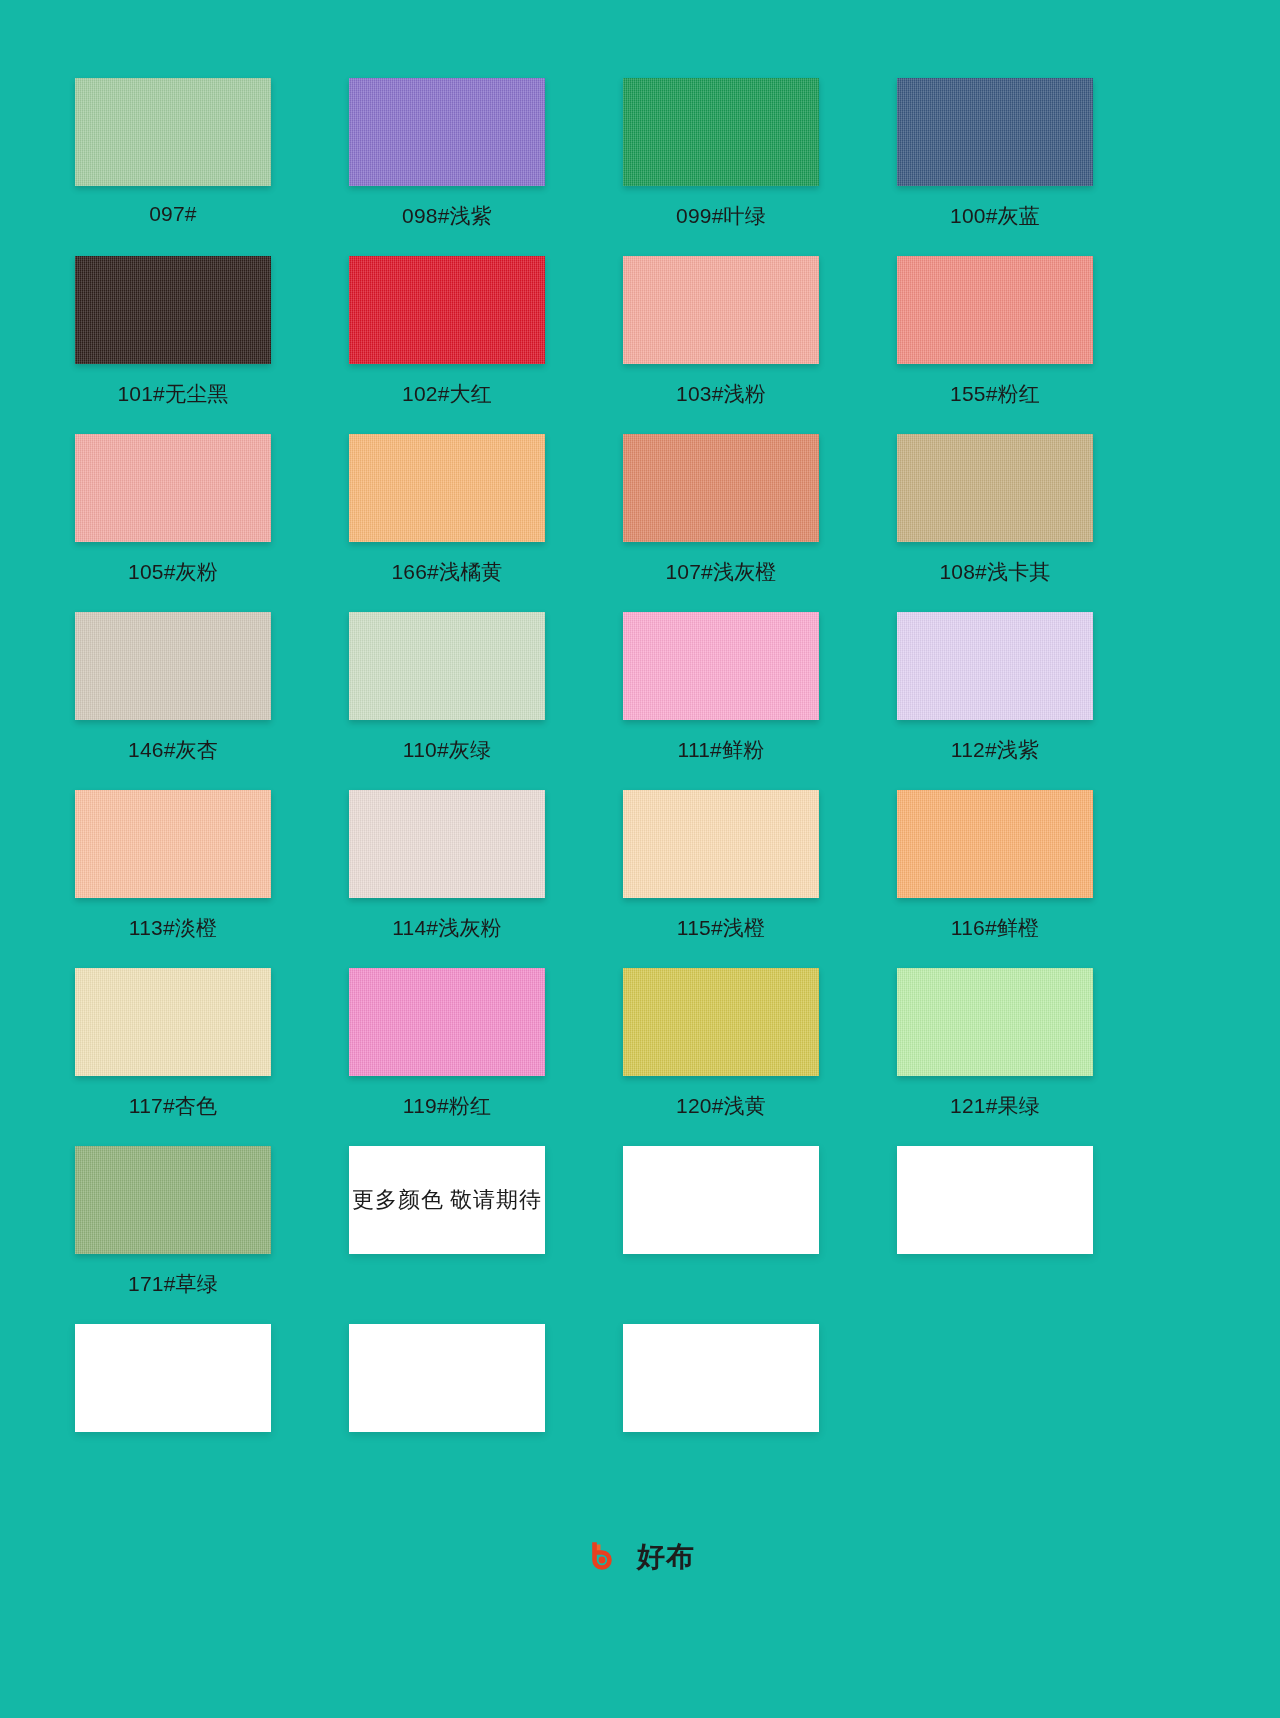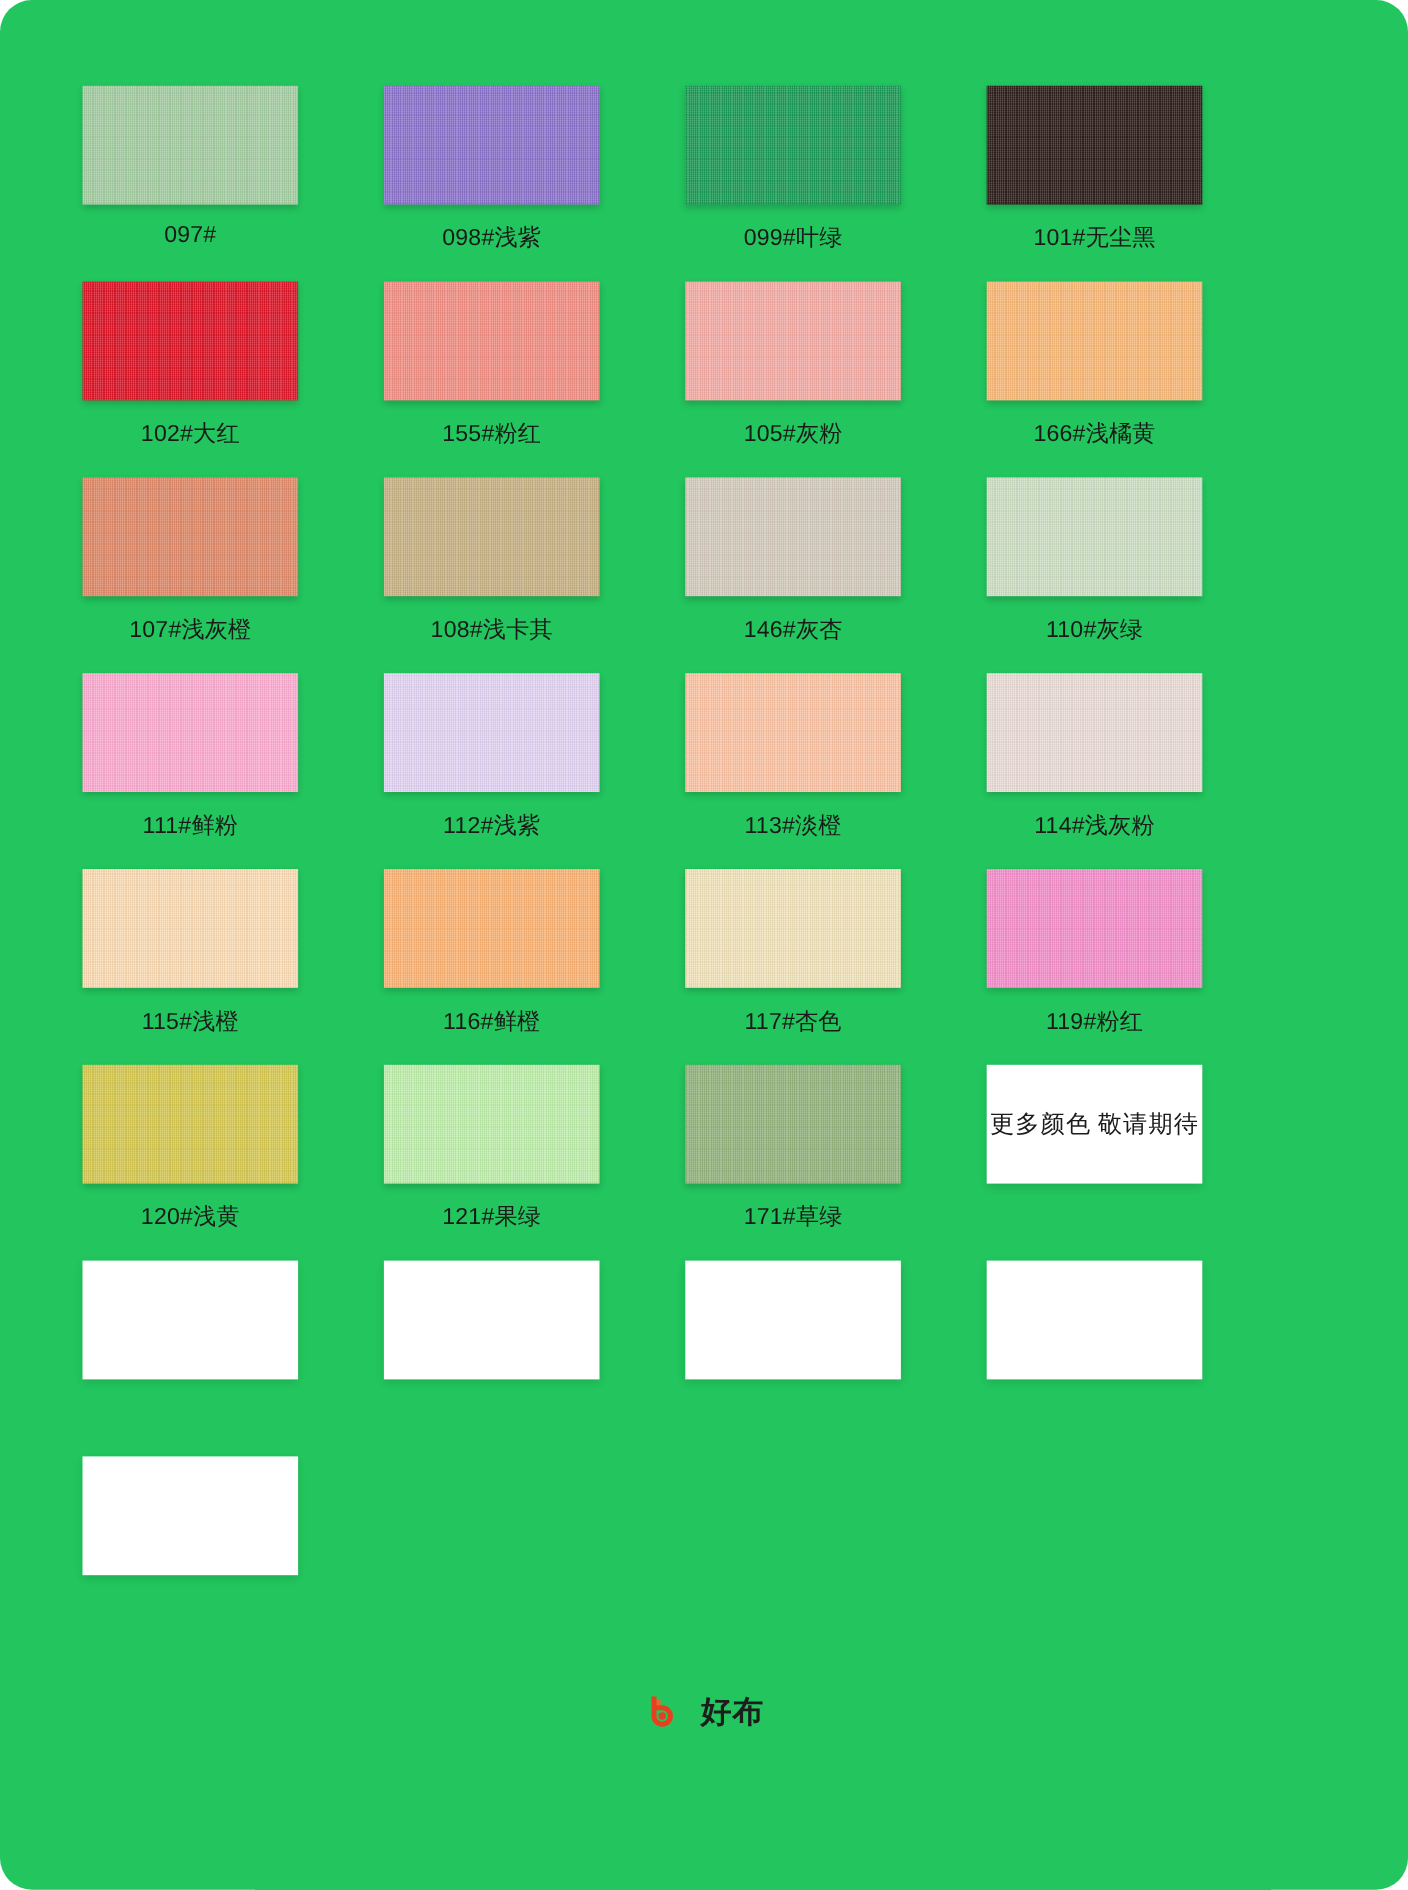--- a/index.html
+++ b/index.html
@@ -12,22 +12,21 @@
     height: 1718px;
     font-family: "Liberation Sans", "DejaVu Sans", sans-serif;
     position: relative;
     overflow: hidden;
   }
 
   .page {
     width: 1280px;
     height: 1718px;
     position: relative;
-    background: #22c55e;
-    border-radius: 29px;
+    background: #14b8a6;
   }
 
   .grid {
     position: absolute;
     left: 75px;
     top: 78px;
     width: 1098px;
     display: grid;
     grid-template-columns: repeat(4, 196px);
     column-gap: 78px;
@@ -134,26 +133,34 @@
       </div>
       <div class="cell">
         <div class="swatch" style="background: rgb(138, 114, 203);"></div>
         <div class="caption">098#浅紫</div>
       </div>
       <div class="cell">
         <div class="swatch" style="background: rgb(25, 154, 84);"></div>
         <div class="caption">099#叶绿</div>
       </div>
       <div class="cell">
+        <div class="swatch" style="background: rgb(58, 88, 128);"></div>
+        <div class="caption">100#灰蓝</div>
+      </div>
+      <div class="cell">
         <div class="swatch" style="background: rgb(46, 31, 27);"></div>
         <div class="caption">101#无尘黑</div>
       </div>
       <div class="cell">
         <div class="swatch" style="background: rgb(221, 21, 40);"></div>
         <div class="caption">102#大红</div>
+      </div>
+      <div class="cell">
+        <div class="swatch" style="background: rgb(245, 171, 158);"></div>
+        <div class="caption">103#浅粉</div>
       </div>
       <div class="cell">
         <div class="swatch" style="background: rgb(241, 141, 130);"></div>
         <div class="caption">155#粉红</div>
       </div>
       <div class="cell">
         <div class="swatch" style="background: rgb(243, 170, 164);"></div>
         <div class="caption">105#灰粉</div>
       </div>
       <div class="cell">

